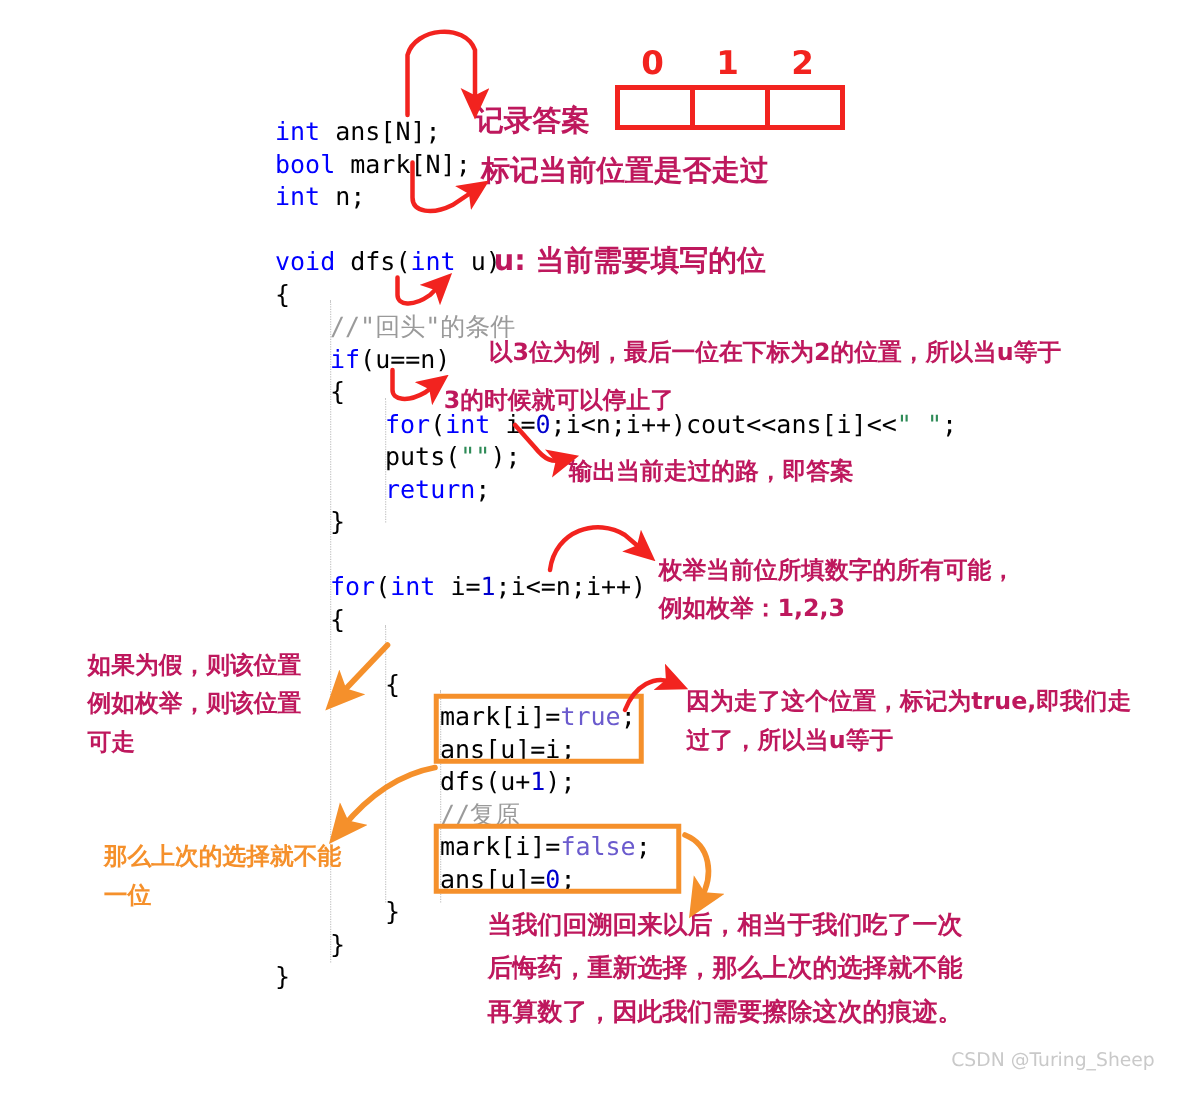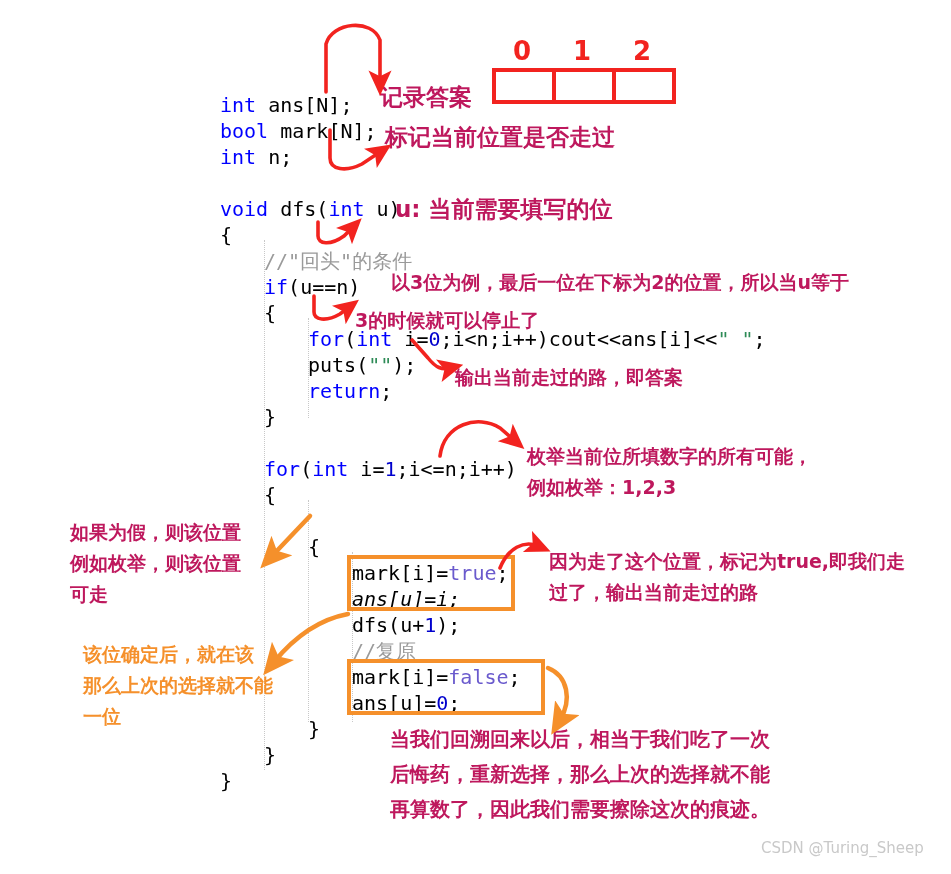--- a/index.html
+++ b/index.html
@@ -118,21 +118,21 @@
   <div class="code" style="left:308px; top:352px;">puts(<span class="str">""</span>);</div>
   <div class="code" style="left:308px; top:378px;"><span class="kw">return</span>;</div>
   <div class="code" style="left:264px; top:404px;">}</div>
 
   <div class="code" style="left:264px; top:456px;"><span class="kw">for</span>(<span class="kw">int</span> i=<span class="num">1</span>;i&lt;=n;i++)</div>
   <div class="code" style="left:264px; top:482px;">{</div>
 
   <div class="code" style="left:308px; top:534px;">{</div>
 
   <div class="code" style="left:352px; top:560px;">mark[i]=<span class="lit">true</span>;</div>
-  <div class="code" style="left:352px; top:586px;font-style:italic;">ans[u]=i;</div>
+  <div class="code" style="left:352px; top:586px;">ans[u]=i;</div>
   <div class="code" style="left:352px; top:612px;">dfs(u+<span class="num">1</span>);</div>
   <div class="code cmt" style="left:352px; top:638px;">//复原</div>
   <div class="code" style="left:352px; top:664px;">mark[i]=<span class="lit">false</span>;</div>
   <div class="code" style="left:352px; top:690px;">ans[u]=<span class="num">0</span>;</div>
 
   <div class="code" style="left:308px; top:716px;">}</div>
   <div class="code" style="left:264px; top:742px;">}</div>
   <div class="code" style="left:220px; top:768px;">}</div>
 
   <div class="hl-box" style="left:347px; top:555px; width:168px; height:56px;"></div>
@@ -143,22 +143,21 @@
   <div class="ann red" style="left:395px; top:194px; font-size:23px;">u: 当前需要填写的位</div>
   <div class="ann red" style="left:391px; top:267px;">以3位为例，最后一位在下标为2的位置，所以当u等于</div>
   <div class="ann red" style="left:355px; top:305px;text-align:right;">3的时候就可以停止了</div>
   <div class="ann red" style="left:527px; top:441px;">枚举当前位所填数字的所有可能，</div>
   <div class="ann red" style="left:455px; top:362px;">输出当前走过的路，即答案</div>
   <div class="ann red" style="left:527px; top:472px;">例如枚举：1,2,3</div>
   <div class="ann red" style="left:70px;  top:517px;">如果为假，则该位置</div>
   <div class="ann red" style="left:70px;  top:548px;">例如枚举，则该位置</div>
   <div class="ann red" style="left:70px;  top:579px;">可走</div>
   <div class="ann red" style="left:549px; top:546px;">因为走了这个位置，标记为true,即我们走</div>
-  <div class="ann red" style="left:549px; top:577px;">过了，输出当前走过的路</div>
-  <div class="ann orange" style="left:83px;  top:639px;">该位确定后，就在该</div>
+  <div class="ann red" style="left:549px; top:577px;">过了，所以当u等于</div>
   <div class="ann orange" style="left:83px;  top:670px;">那么上次的选择就不能</div>
   <div class="ann orange" style="left:83px;  top:701px;">一位</div>
   <div class="ann red" style="left:390px; top:722px; font-size:20px; line-height:35px;">当我们回溯回来以后，相当于我们吃了一次</div>
   <div class="ann red" style="left:390px; top:757px; font-size:20px; line-height:35px;">后悔药，重新选择，那么上次的选择就不能</div>
   <div class="ann red" style="left:390px; top:792px; font-size:20px; line-height:35px;">再算数了，因此我们需要擦除这次的痕迹。</div>
 
   <svg id="overlay" viewBox="0 0 951 874" xmlns="http://www.w3.org/2000/svg">
     <defs>
       <marker id="ah-red" markerWidth="7" markerHeight="7" refX="3.2" refY="3.2" orient="auto">
         <path d="M0,0 L7,3.2 L0,6.4 L1.6,3.2 Z" fill="#f2231f"></path>

